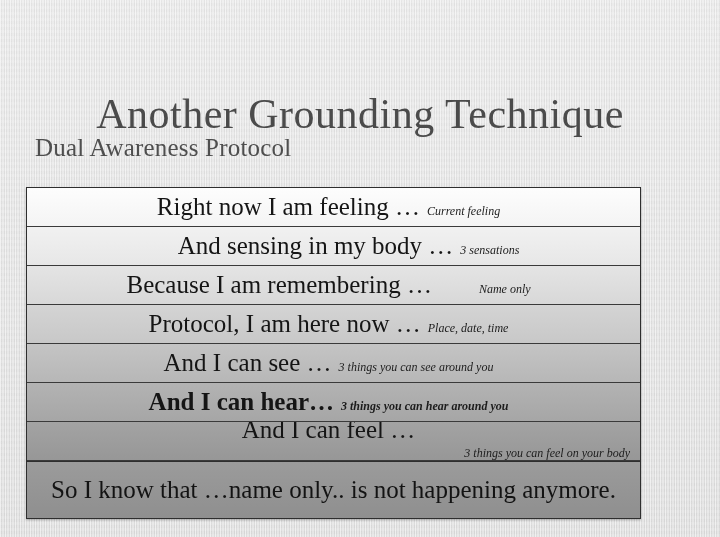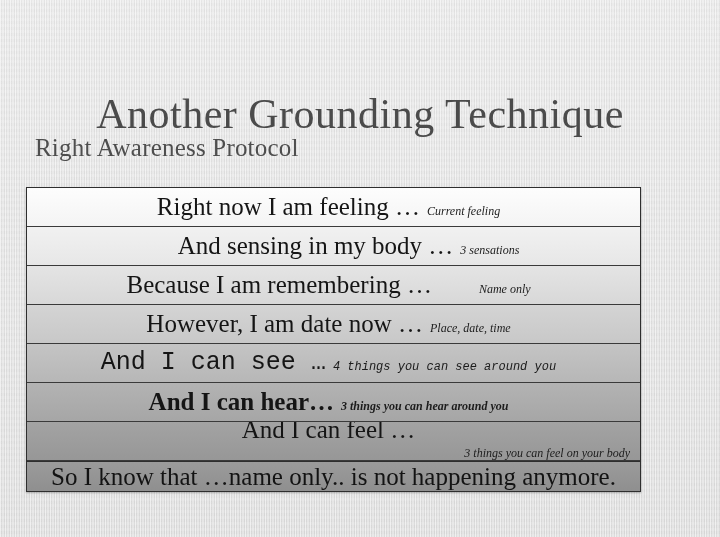--- a/index.html
+++ b/index.html
@@ -83,26 +83,26 @@
     overflow: hidden;
   }
   .protocol-row:last-child {
     border-bottom: none;
   }
 
   .row-1 { background: linear-gradient(180deg, #fdfdfd 0%, #f4f4f4 100%); }
   .row-2 { background: linear-gradient(180deg, #f1f1f1 0%, #e7e7e7 100%); padding-left: 40px; }
   .row-3 { background: linear-gradient(180deg, #e4e4e4 0%, #d8d8d8 100%); gap: 40px; }
   .row-4 { background: linear-gradient(180deg, #d4d4d4 0%, #c8c8c8 100%); }
-  .row-5 { background: linear-gradient(180deg, #c4c4c4 0%, #b7b7b7 100%); font-family: Liberation Mono, monospace; }
+  .row-5 { background: linear-gradient(180deg, #c4c4c4 0%, #b7b7b7 100%); }
   .row-6 { background: linear-gradient(180deg, #b3b3b3 0%, #a6a6a6 100%); font-weight: bold; }
   .row-7 { background: linear-gradient(180deg, #a3a3a3 0%, #979797 100%); flex-direction: column; }
   .row-8 {
     background: linear-gradient(180deg, #9b9b9b 0%, #8f8f8f 100%);
-    height: 30px;
+    height: 57px;
     justify-content: center;
     padding-right: 0;
     border-top: 1px solid #2e2e2e;
   }
 
   .phrase {
     font-size: 25px;
     line-height: 30px;
     color: #151515;
     white-space: nowrap;
@@ -128,47 +128,47 @@
     width: 100%;
   }
 </style>
 </head>
 <body>
 
 <div id="slide">
 
   <div class="title">Another Grounding Technique</div>
 
-  <div class="subtitle">Right Awareness Protocol</div>
+  <div class="subtitle">Dual Awareness Protocol</div>
 
   <div class="protocol-table">
 
     <div class="protocol-row row-1">
       <span class="phrase">Right now I am feeling …</span>
       <span class="hint">Current feeling</span>
     </div>
 
     <div class="protocol-row row-2">
       <span class="phrase">And sensing in my body …</span>
       <span class="hint">3 sensations</span>
     </div>
 
     <div class="protocol-row row-3">
       <span class="phrase">Because I am remembering …</span>
       <span class="hint">Name only</span>
     </div>
 
     <div class="protocol-row row-4">
-      <span class="phrase">However, I am date now …</span>
+      <span class="phrase">Protocol, I am here now …</span>
       <span class="hint">Place, date, time</span>
     </div>
 
     <div class="protocol-row row-5">
       <span class="phrase">And I can see …</span>
-      <span class="hint">4 things you can see around you</span>
+      <span class="hint">3 things you can see around you</span>
     </div>
 
     <div class="protocol-row row-6">
       <span class="phrase">And I can hear…</span>
       <span class="hint">3 things you can hear around you</span>
     </div>
 
     <div class="protocol-row row-7">
       <span class="phrase">And I can feel …</span>
       <span class="hint">3 things you can feel on your body</span>

